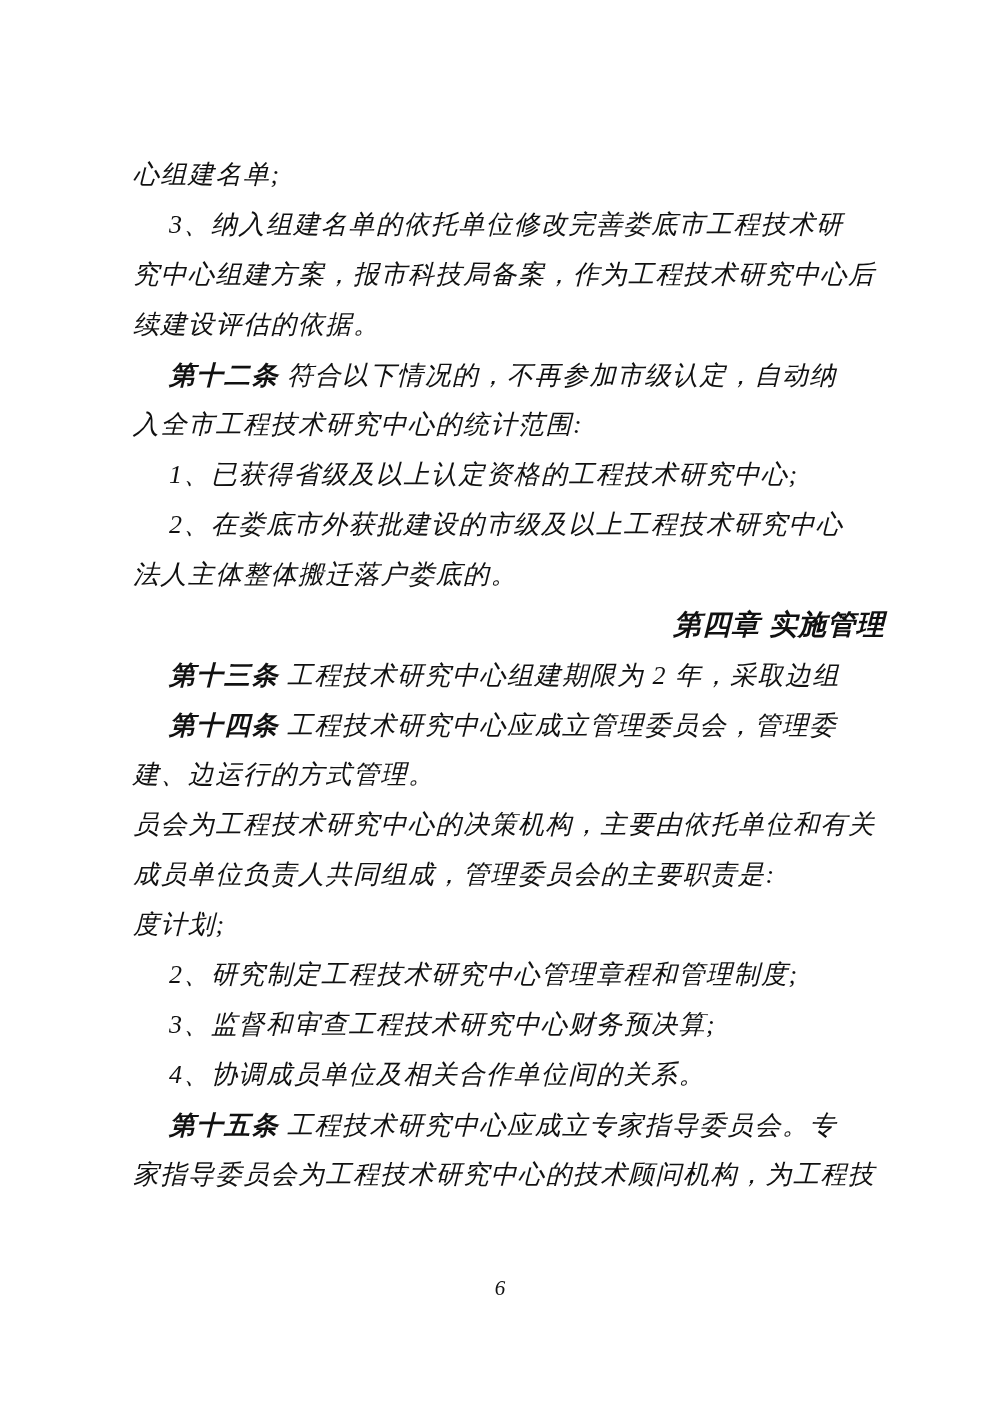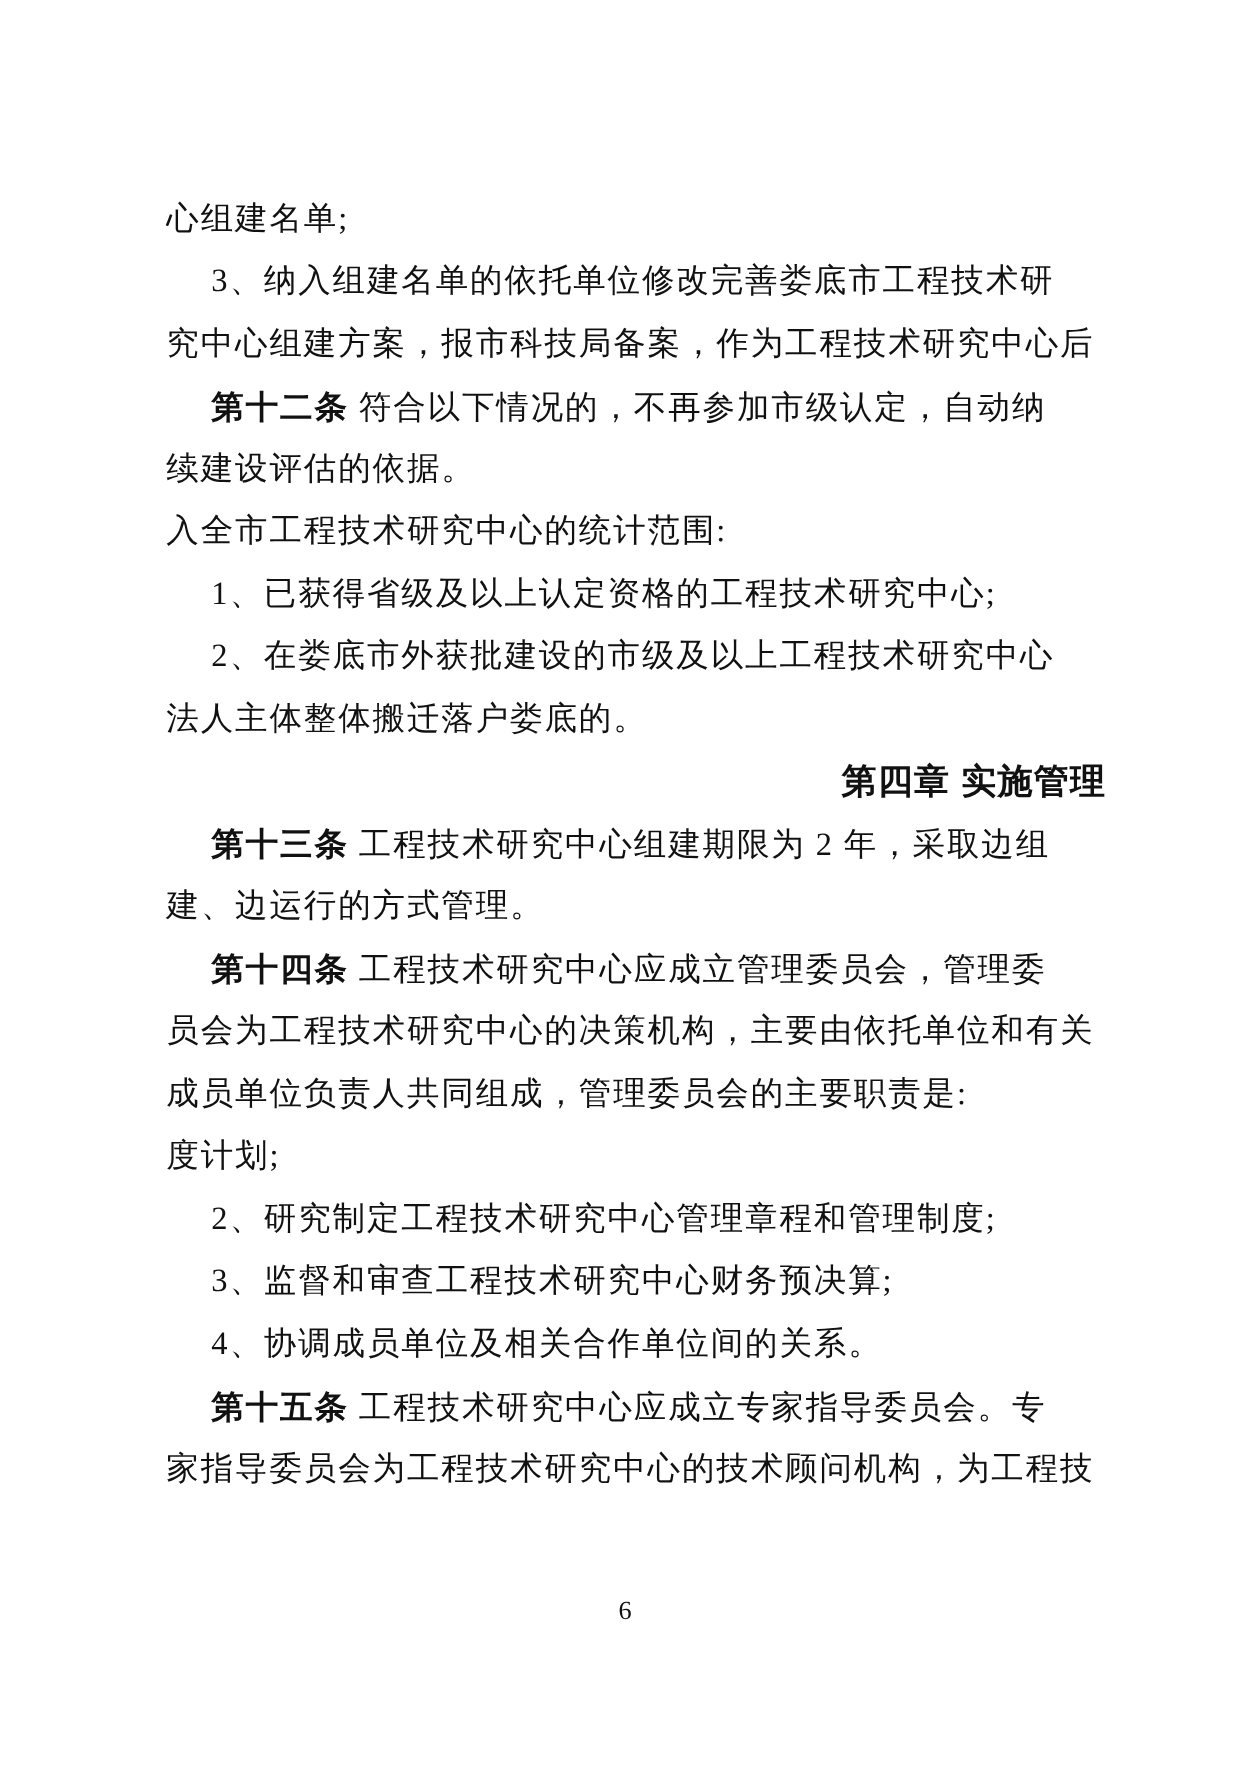--- a/index.html
+++ b/index.html
@@ -8,20 +8,21 @@
     background: #ffffff;
   }
   .page {
     position: relative;
     width: 1000px;
     height: 1414px;
     background: #ffffff;
     overflow: hidden;
     font-family: "Liberation Serif", "DejaVu Serif", serif;
     color: #111111;
+    font-style: italic;
   }
   .text-block {
     position: absolute;
     top: 150px;
     left: 133px;
     width: 752px;
   }
   .line {
     height: 50px;
     line-height: 50px;
@@ -58,30 +59,30 @@
   }
 </style>
 </head>
 <body>
 
 <div class="page">
   <main class="text-block" id="text-block">
       <div class="line body"><span class="run">心组建名单;</span></div>
       <div class="line body indent"><span class="run">3、纳入组建名单的依托单位修改完善娄底市工程技术研</span></div>
       <div class="line body"><span class="run">究中心组建方案，报市科技局备案，作为工程技术研究中心后</span></div>
+      <div class="line body"><span class="run">续建设评估的依据。</span></div>
       <div class="line body indent"><span class="run b">第十二条</span><span class="run"> 符合以下情况的，不再参加市级认定，自动纳</span></div>
-      <div class="line body"><span class="run">续建设评估的依据。</span></div>
       <div class="line body"><span class="run">入全市工程技术研究中心的统计范围:</span></div>
       <div class="line body indent"><span class="run">1、已获得省级及以上认定资格的工程技术研究中心;</span></div>
       <div class="line body indent"><span class="run">2、在娄底市外获批建设的市级及以上工程技术研究中心</span></div>
       <div class="line body"><span class="run">法人主体整体搬迁落户娄底的。</span></div>
       <div class="line heading"><span class="run b">第四章 实施管理</span></div>
       <div class="line body indent"><span class="run b">第十三条</span><span class="run"> 工程技术研究中心组建期限为 2 年，采取边组</span></div>
+      <div class="line body indent"><span class="run b">第十四条</span><span class="run"> 工程技术研究中心应成立管理委员会，管理委</span></div>
       <div class="line body"><span class="run">建、边运行的方式管理。</span></div>
-      <div class="line body indent"><span class="run b">第十四条</span><span class="run"> 工程技术研究中心应成立管理委员会，管理委</span></div>
       <div class="line body"><span class="run">员会为工程技术研究中心的决策机构，主要由依托单位和有关</span></div>
       <div class="line body"><span class="run">成员单位负责人共同组成，管理委员会的主要职责是:</span></div>
       <div class="line body"><span class="run">度计划;</span></div>
       <div class="line body indent"><span class="run">2、研究制定工程技术研究中心管理章程和管理制度;</span></div>
       <div class="line body indent"><span class="run">3、监督和审查工程技术研究中心财务预决算;</span></div>
       <div class="line body indent"><span class="run">4、协调成员单位及相关合作单位间的关系。</span></div>
       <div class="line body indent"><span class="run b">第十五条</span><span class="run"> 工程技术研究中心应成立专家指导委员会。专</span></div>
       <div class="line body"><span class="run">家指导委员会为工程技术研究中心的技术顾问机构，为工程技</span></div>
     </main>
   <footer class="footer">

